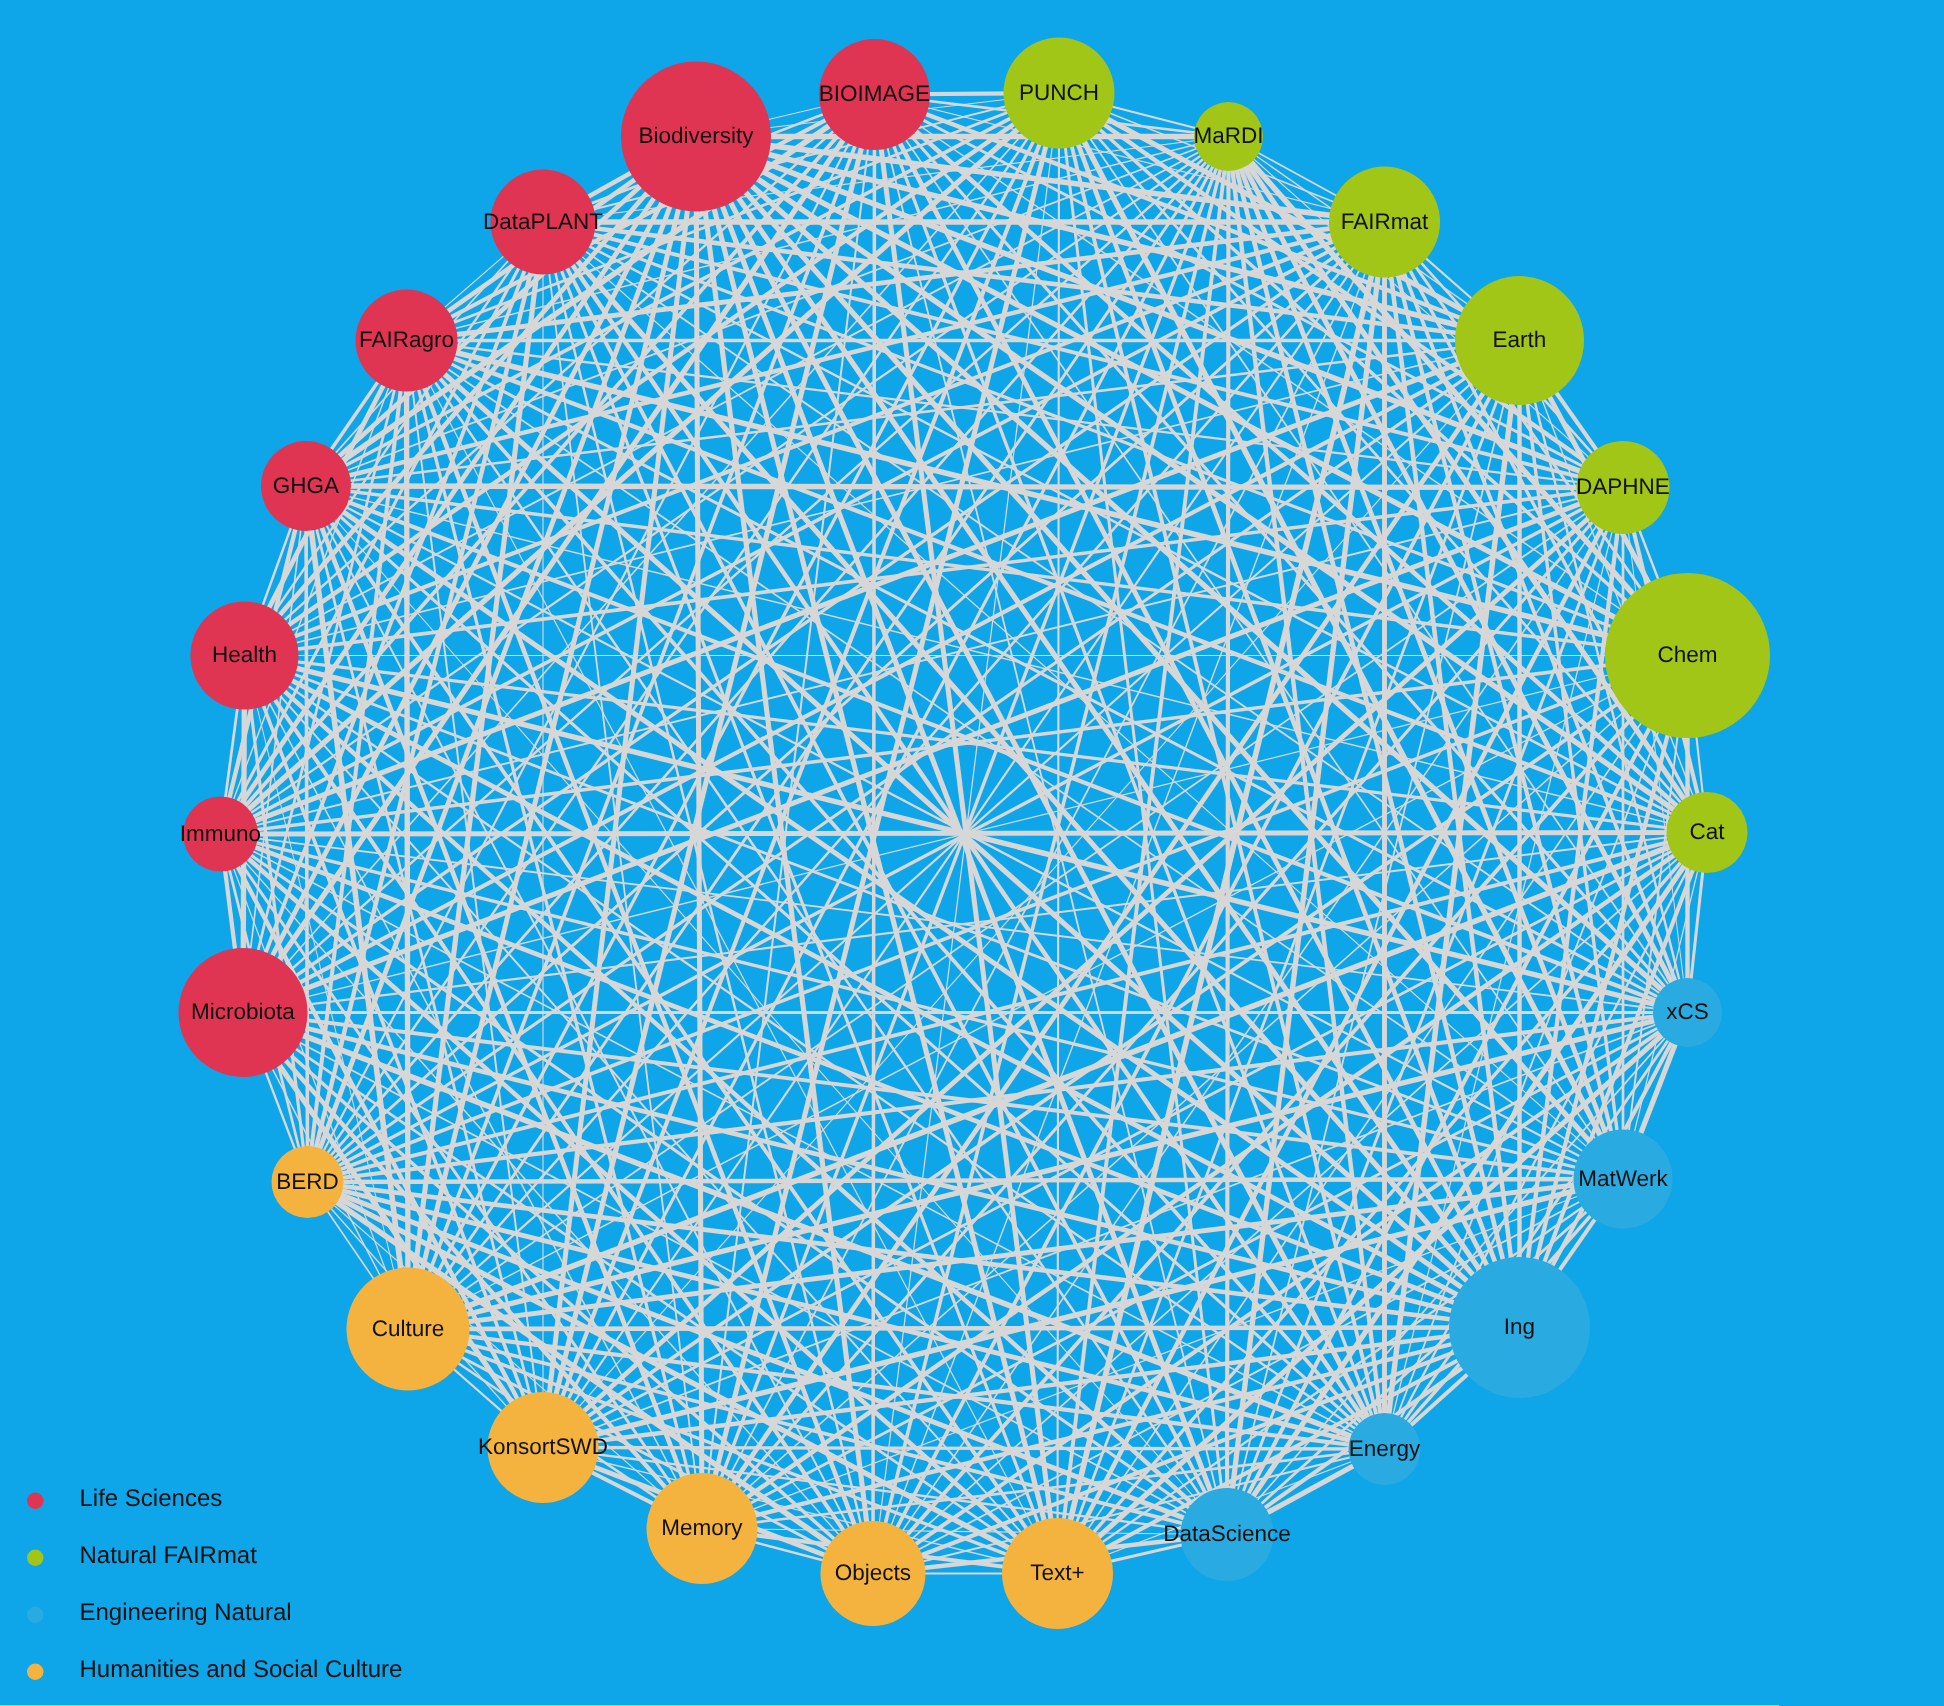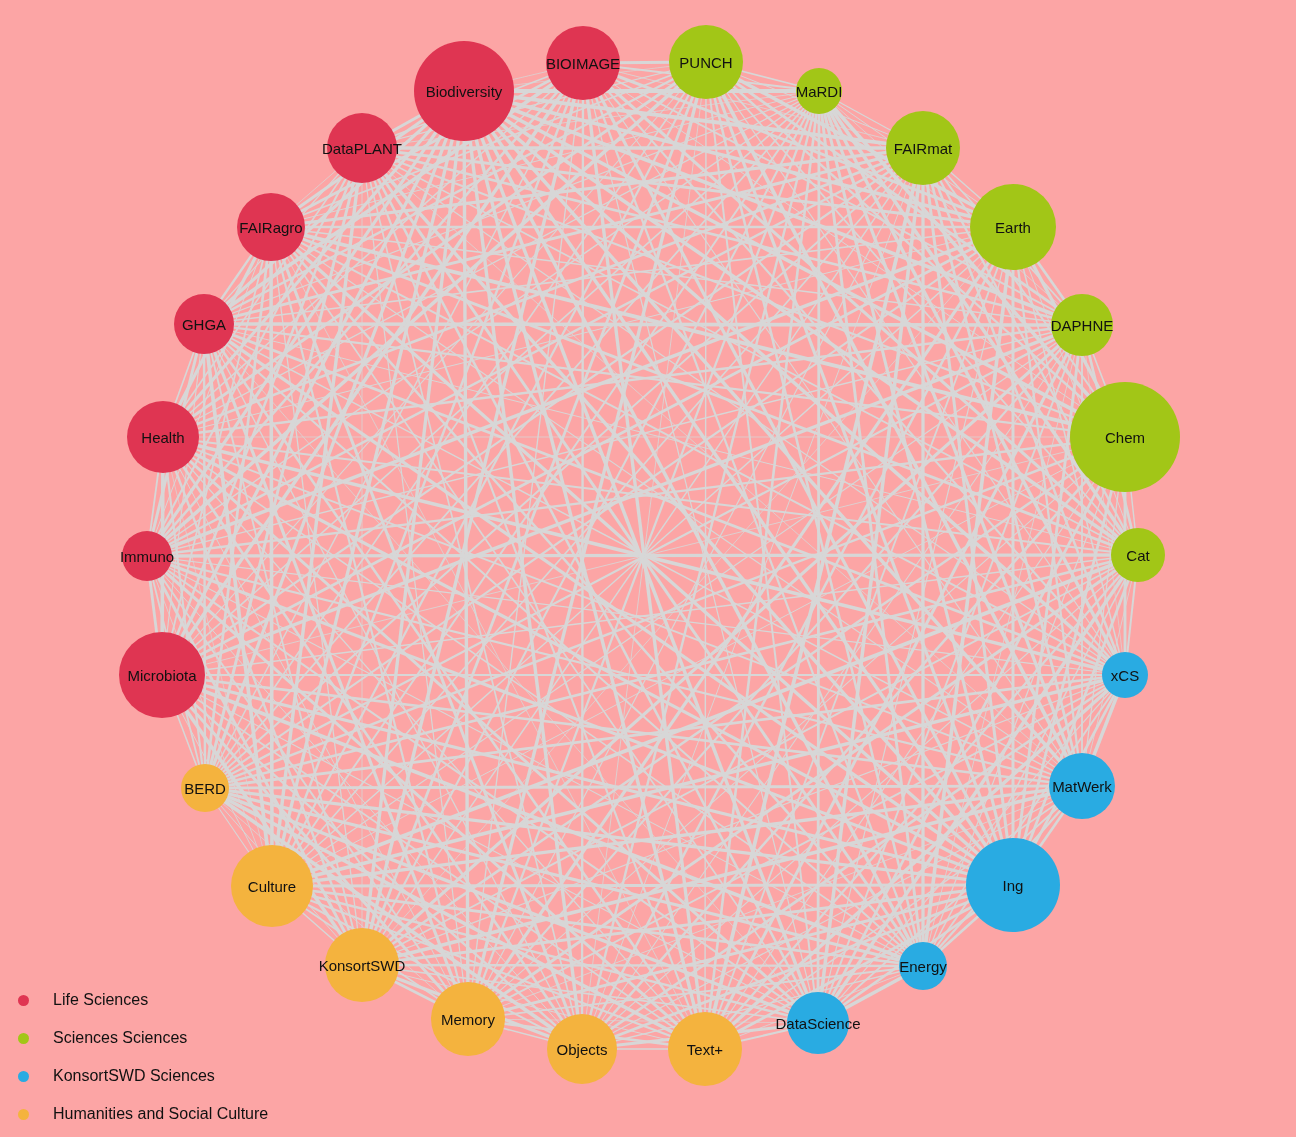--- a/index.html
+++ b/index.html
@@ -5,21 +5,21 @@
   html, body {
     margin: 0;
     padding: 0;
     background: #ffffff;
     font-family: "Liberation Sans", sans-serif;
   }
   #stage {
     position: relative;
     width: 1296px;
     height: 1137px;
-    background: #fca5a5;
+    background: #0ea5e9;
     overflow: hidden;
   }
   #network-svg {
     position: absolute;
     left: 0;
     top: 0;
   }
   #network-svg text {
     font-family: "Liberation Sans", sans-serif;
     font-size: 15px;
@@ -442,24 +442,24 @@
       </g>
   </svg>
 
   <div id="legend">
     <div class="legend-row">
       <span class="legend-dot" style="background: rgb(223, 53, 82);"></span>
       <span class="legend-label">Life Sciences</span>
     </div>
     <div class="legend-row">
       <span class="legend-dot" style="background: rgb(162, 198, 23);"></span>
-      <span class="legend-label">Sciences Sciences</span>
+      <span class="legend-label">Natural FAIRmat</span>
     </div>
     <div class="legend-row">
       <span class="legend-dot" style="background: rgb(41, 171, 226);"></span>
-      <span class="legend-label">KonsortSWD Sciences</span>
+      <span class="legend-label">Engineering Natural</span>
     </div>
     <div class="legend-row">
       <span class="legend-dot" style="background: rgb(244, 179, 62);"></span>
       <span class="legend-label">Humanities and Social Culture</span>
     </div>
   </div>
 </div>
 
 </body></html>

